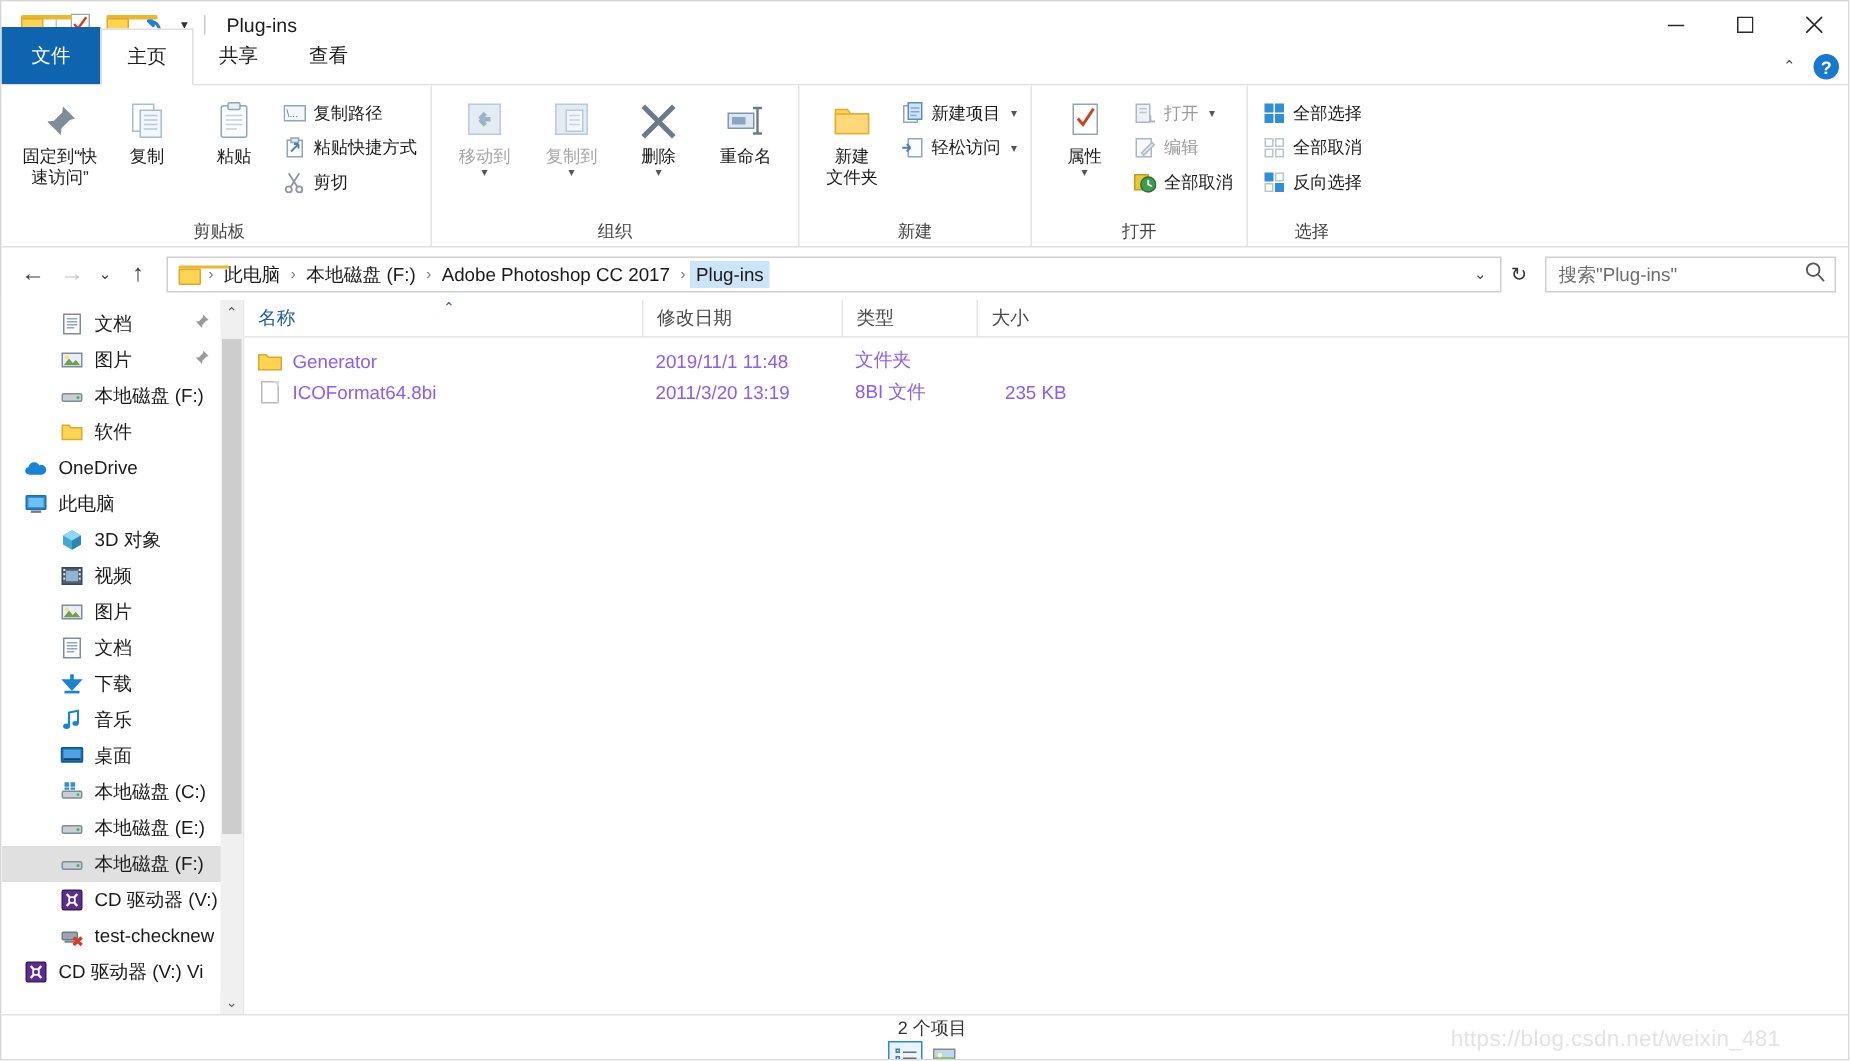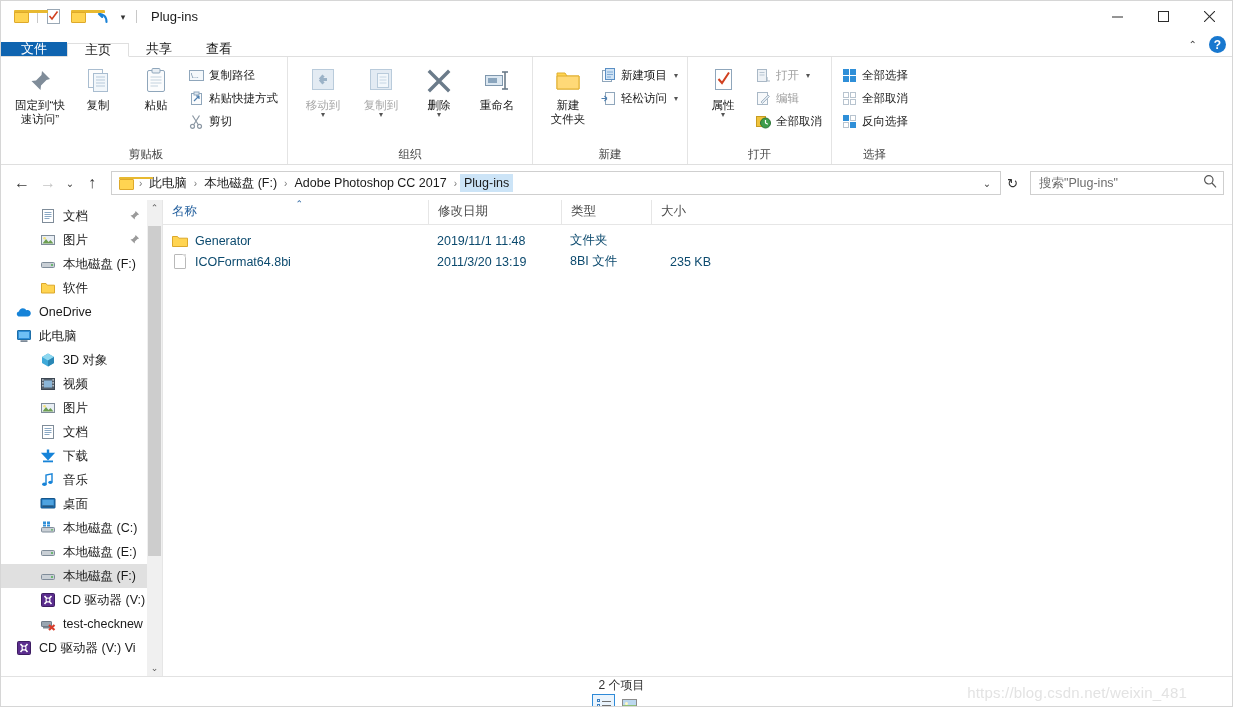--- a/index.html
+++ b/index.html
@@ -67,21 +67,21 @@
   }
 
   
   .tabstrip {
     position: absolute; top: 31px; left: 0; right: 0; height: 25px;
     background: #ffffff;
     display: flex; align-items: flex-end;
     border-bottom: 1px solid #dfdfdf;
   }
   .tab {
-    height: 14px; padding: 0 17px;
+    height: 38px; padding: 0 17px;
     display: flex; align-items: center;
     font-size: 13px; color: #1a1a1a;
     background: transparent;
   }
   .tab.file {
     background: #0f64b0; color: #ffffff;
     padding: 0 20px;
   }
   .tab.active {
     background: #ffffff;
@@ -231,42 +231,42 @@
   .ns-thumb {
     position: absolute; left: 1px; width: 13px; top: 10px; height: 330px;
     background: #cdcdcd;
   }
 
   
   .filepane {
     flex: 1; position: relative; background: #ffffff; overflow: hidden;
   }
   .colhead {
-    display: flex; height: 25px; align-items: flex-end;
+    display: flex; height: 25px; align-items: center;
     border-bottom: 1px solid #e6e6e6;
     font-size: 12.5px; color: #4a4a4a;
     background: #ffffff;
   }
   .col {
     height: 25px; display: flex; align-items: center;
     padding-left: 9px; position: relative;
     border-left: 1px solid #e6e6e6;
   }
   .col:first-child { border-left: none; }
   .col.c-name { width: 265px; color: #24609e; }
   .col.c-date { width: 133px; }
   .col.c-type { width: 90px; }
   .col.c-size { width: 86px; }
   .sortmark {
     position: absolute; left: 50%; top: 0px; font-size: 9px; color: #24609e;
   }
   .rows { padding-top: 5px; }
   .frow {
     display: flex; align-items: center; height: 21px;
-    font-size: 12.5px; color: #0c4a6e;
+    font-size: 12.5px; color: #8b5cf6;
   }
   .cell { padding-left: 9px; display: flex; align-items: center; gap: 7px; }
   .cell.c-name { width: 265px; }
   .cell.c-date { width: 133px; }
   .cell.c-type { width: 90px; }
   .cell.c-size { width: 86px; justify-content: flex-end; padding-right: 26px; }
   .fico { width: 16px; height: 16px; flex: 0 0 16px; display: flex; align-items: center; justify-content: center; }
   .fileglyph {
     width: 12px; height: 15px; background: #fff;
     border: 1px solid #b9b9b9; border-radius: 1px; position: relative;

